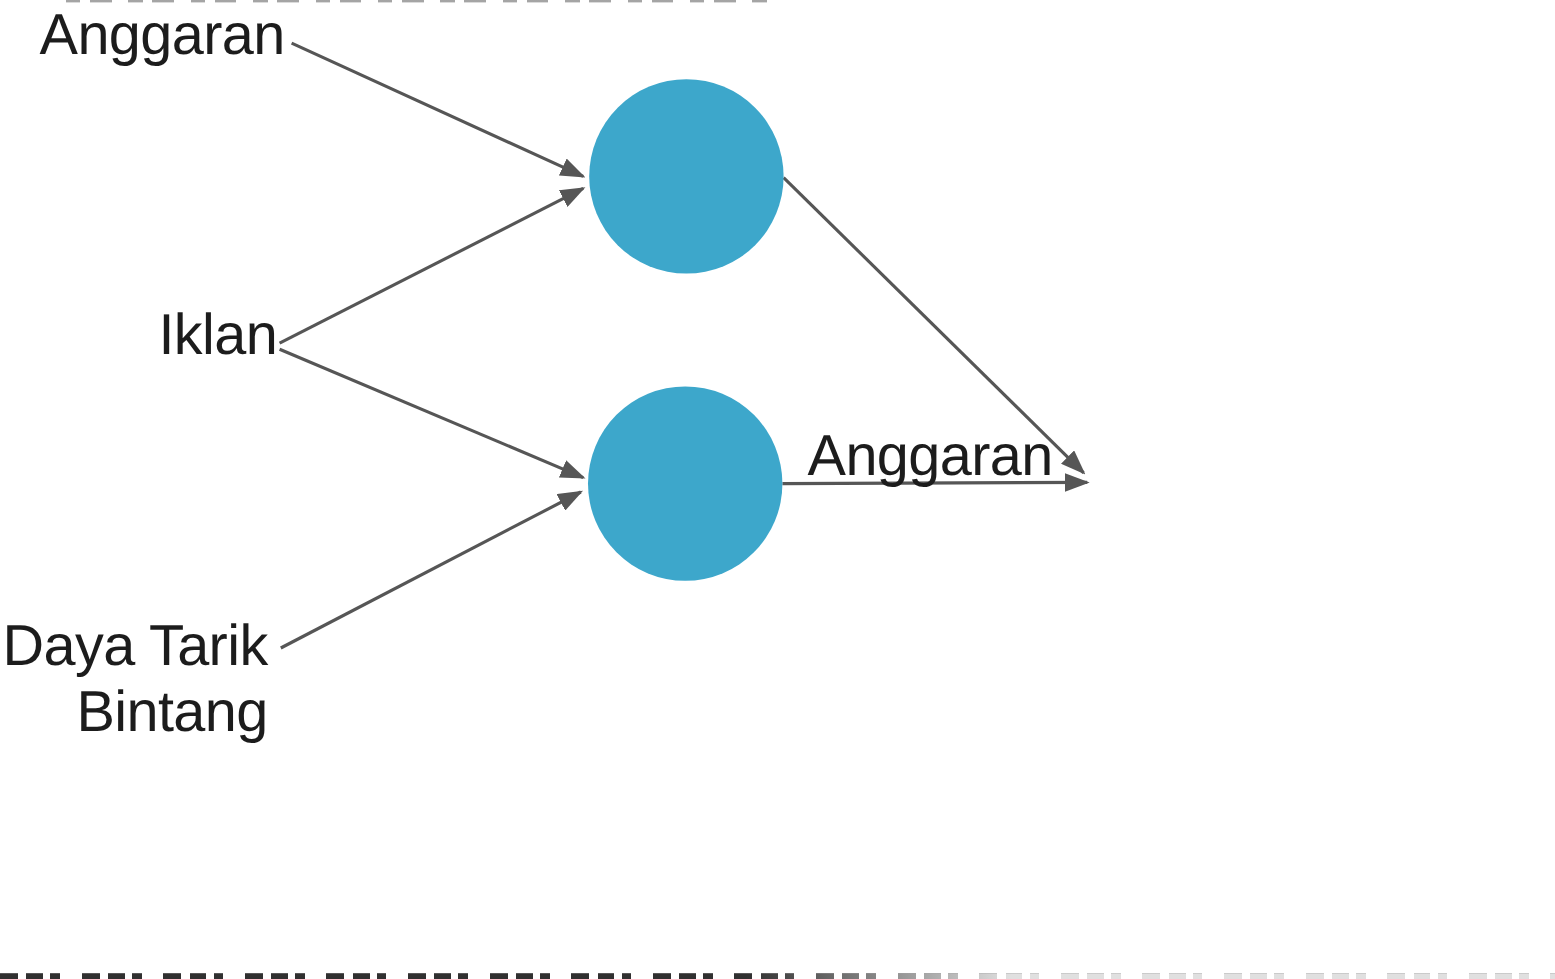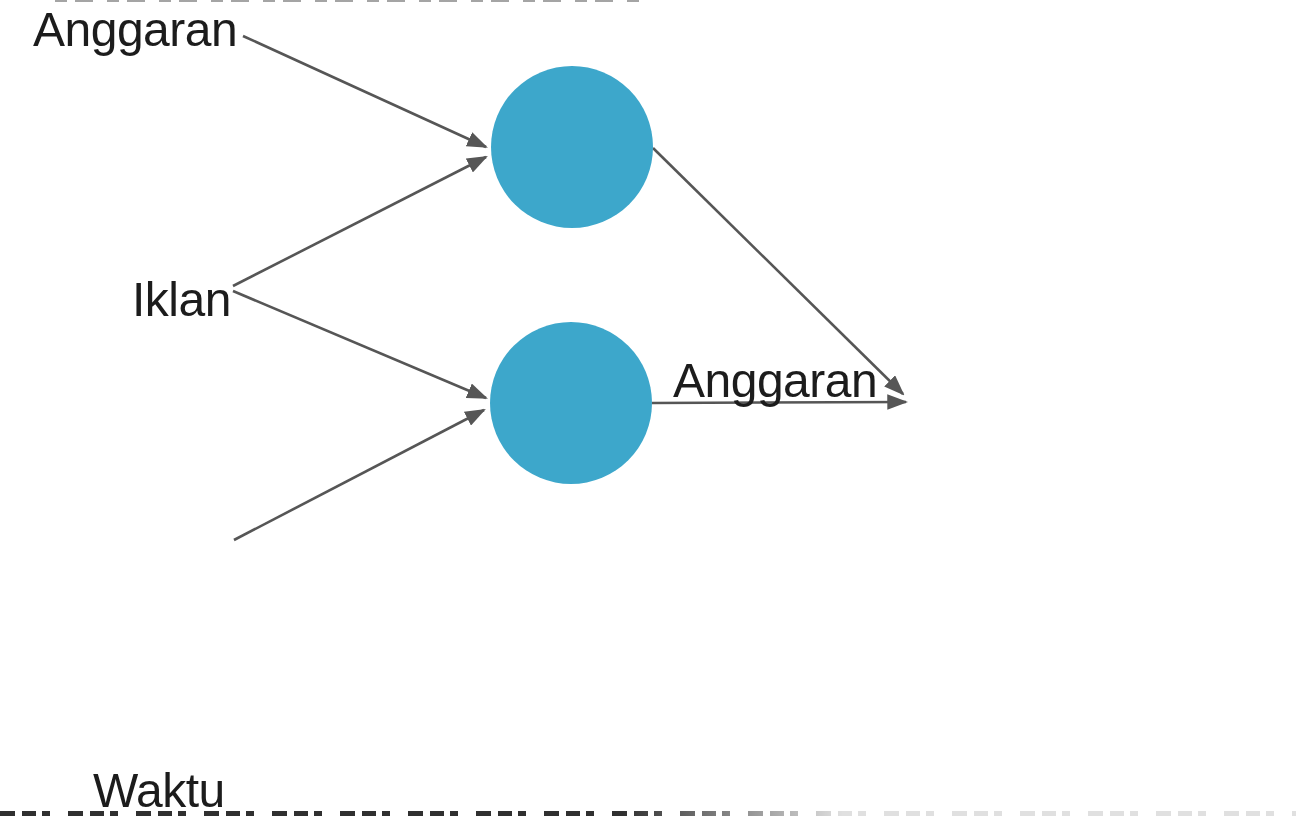--- a/index.html
+++ b/index.html
@@ -19,21 +19,21 @@
   .lbl {
     position: absolute;
     font-family: "Liberation Sans", sans-serif;
     font-size: 48px;
     letter-spacing: -0.5px;
     line-height: 48px;
     color: var(--label-color, #1c1c1c);
     white-space: nowrap;
   }
   .lbl-anggaran    { left: 33px;  top: 6px; }
-  .lbl-iklan       { left: 132px; top: 256px; margin-top: 20px; }
+  .lbl-iklan       { left: 132px; top: 256px; }
   .lbl-daya-tarik  { right: 1073px; top: 511px; text-align: right; line-height: 55px; }
   .lbl-waktu       { left: 93px;  top: 767px; }
   .lbl-pengeluaran { left: 768px; top: 220px; }
   .lbl-kesadaran   { left: 673px; top: 357px; }
   .crop-artifact-top {
     position: absolute;
     top: 0; left: 55px;
     width: 585px; height: 2px;
     opacity: 0.5;
     background-image: repeating-linear-gradient(90deg,
@@ -72,22 +72,25 @@
     <line x1="652" y1="403" x2="906" y2="402" stroke-width="2.6" marker-end="url(#arrow)" stroke="#565656"></line>
 
     <circle cx="572" cy="147" r="81" fill="#3DA7CB"></circle>
     <circle cx="571" cy="403" r="81" fill="#3DA7CB"></circle>
   </svg>
 
   <div class="lbl lbl-anggaran">Anggaran</div>
 
   <div class="lbl lbl-iklan">Iklan</div>
 
+  <div class="lbl lbl-daya-tarik">
+    <div>Daya Tarik</div>
+    <div>Bintang</div>
+  </div>
 
-  <div class="lbl lbl-waktu">Waktu</div>
 
 
   <div class="lbl lbl-kesadaran">Anggaran</div>
 
   <div class="crop-artifact-top"></div>
   <div class="crop-artifact-bottom"></div>
 
 </div>
 
 </body></html>

